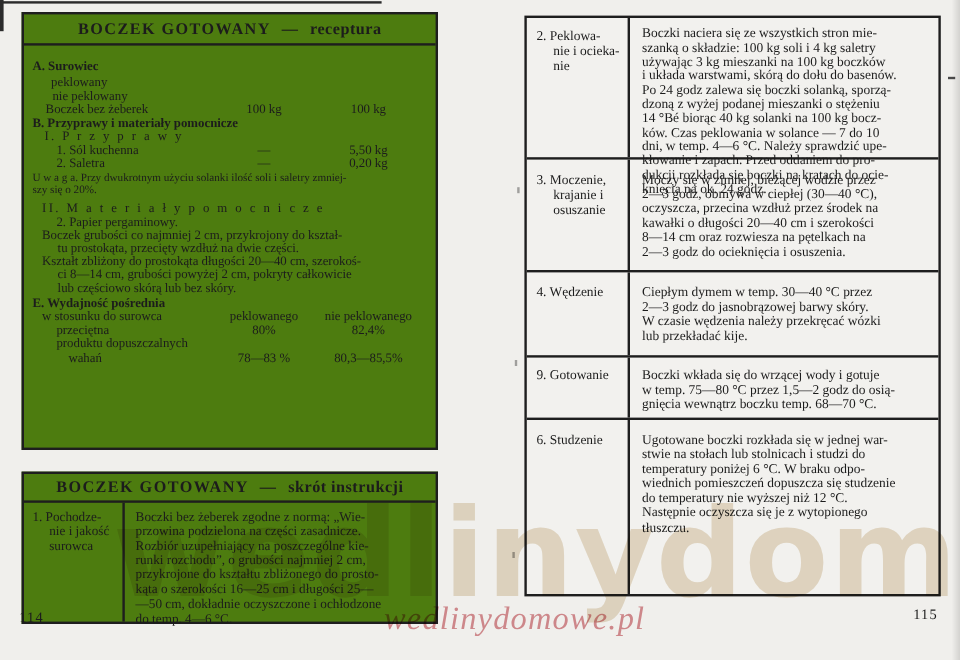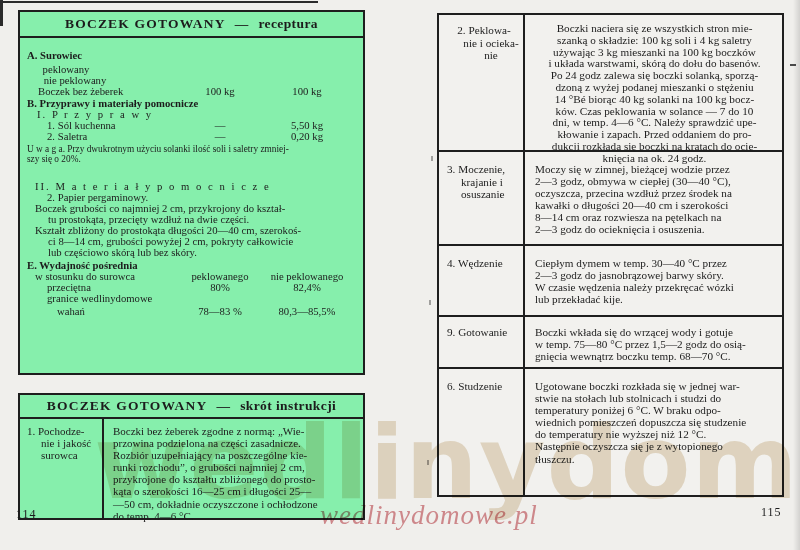--- a/index.html
+++ b/index.html
@@ -10,60 +10,60 @@
     color:#1c1c1c;
   }
   
   .artifact-top{position:absolute;left:0;top:1px;width:318px;height:2px;background:#2b2b2b;}
   .artifact-corner{position:absolute;left:0;top:0;width:3px;height:26px;background:#2b2b2b;}
   .artifact-dash{position:absolute;left:790px;top:64px;width:6px;height:2px;background:#4a4a4a;}
   .speck{position:absolute;width:2px;height:5px;background:rgba(40,40,40,.4);}
   .edge-shade{position:absolute;right:0;top:0;width:7px;height:100%;
     background:linear-gradient(to right,rgba(0,0,0,0),rgba(0,0,0,.12));}
   
-  .box{position:absolute;border:2px solid #1e1e1e;background:#86efac;box-sizing:border-box;}
+  .box{position:absolute;border:2px solid #1e1e1e;background:#4d7c0f;box-sizing:border-box;}
   .box-receptura{left:18px;top:10px;width:347px;height:365px;}
   .box-title{height:24px;border-bottom:2px solid #1e1e1e;display:flex;align-items:center;
     justify-content:center;gap:9px;font-weight:bold;font-size:13.5px;letter-spacing:1.2px;}
   .box-title .sub{letter-spacing:.4px;}
   .box-body{padding:6px 8px 0 7px;font-size:10.7px;line-height:11px;}
   .ln{display:flex;align-items:baseline;}
   .lt{flex:1;}
   .c1{width:78px;text-align:center;flex:none;}
   .c2{width:96px;text-align:center;flex:none;}
   .bh{font-weight:bold;}
   .i1{padding-left:11px;}  
   .i2{padding-left:10px;}  
   .i2b{padding-left:8px;}  
   .i3{padding-left:20px;}  
   .i4{padding-left:30px;}  
   .sp{letter-spacing:2px;}
   .wrap{white-space:pre-line;padding-left:21px;text-indent:-13px;}
   .note{font-size:9.3px;line-height:9.8px;white-space:pre-line;margin:3px 0 3px;}
-  .mt6{margin-top:6px;} .mt5{margin-top:16px;} .mt3{margin-top:3px;flex-direction:column;} .mt2{margin-top:2px;} .mt1{margin-top:1px;}
+  .mt6{margin-top:6px;} .mt5{margin-top:4px;} .mt3{margin-top:3px;flex-direction:column;} .mt2{margin-top:2px;} .mt1{margin-top:1px;}
   
   .box-skrot{left:18px;top:393px;width:347px;height:127px;display:flex;flex-direction:column;}
   .box-skrot .box-title{height:22px;flex:none;}
   .tbl-row{display:flex;flex:1;min-height:0;}
   .tbl-label{width:84px;flex:none;border-right:2px solid #1e1e1e;
     padding:6px 2px 0 21px;text-indent:-14px;white-space:pre-line;
     font-size:11px;line-height:12.2px;box-sizing:border-box;}
   .tbl-body{flex:1;padding:6px 6px 0 9px;white-space:pre-line;
     font-size:11px;line-height:12.1px;box-sizing:border-box;}
   
   .rtable{position:absolute;left:437px;top:13px;width:347px;height:484px;
     border:2px solid #1e1e1e;box-sizing:border-box;display:flex;flex-direction:column;background:#f2f1ee;}
   .rrow{display:flex;border-bottom:2px solid #1e1e1e;box-sizing:border-box;min-height:0;}
   .rrow:last-child{border-bottom:none;flex:1;}
   .rlabel{width:86px;flex:none;border-right:2px solid #1e1e1e;
     padding:11px 2px 0 22px;text-indent:-14px;white-space:pre-line;
     font-size:11.2px;line-height:12.6px;box-sizing:border-box;}
   .rbody{flex:1;padding:11px 8px 0 10px;white-space:pre-line;
     font-size:11.2px;line-height:12.1px;box-sizing:border-box;}
-  .rrow.r0{height:137px;text-align:center;}
+  .rrow.r0{height:118px;}
   .rrow.r0 .rbody{padding-top:8px;line-height:11.8px;}
   .rrow.r0 .rlabel{padding-top:9px;}
   .rrow.r1{height:94px;}
   .rrow.r2{height:71px;}
   .rrow.r3{height:52px;}
   .rrow.r3 .rbody,.rrow.r3 .rlabel{padding-top:9px;}
   
   .pagenum{position:absolute;font-size:12px;letter-spacing:1px;}
   .pn-left{left:16px;top:507px;}
   .pn-right{left:761px;top:505px;}
@@ -158,21 +158,21 @@
         <span class="lt" style="padding-left:8px;">w stosunku do surowca</span>
         <span class="c1">peklowanego</span>
         <span class="c2">nie peklowanego</span>
       </div>
       <div class="ln">
         <span class="lt i3">przeciętna</span>
         <span class="c1">80%</span>
         <span class="c2">82,4%</span>
       </div>
       <div class="ln">
-          <span class="lt i3">granice wedlinydomowe</span>
+          <span class="lt i3">produktu dopuszczalnych</span>
         </div>
       <div class="ln mt2">
         <span class="lt i4">wahań</span>
         <span class="c1">78—83 %</span>
         <span class="c2">80,3—85,5%</span>
       </div>
 
     </div>
   </div>
 

